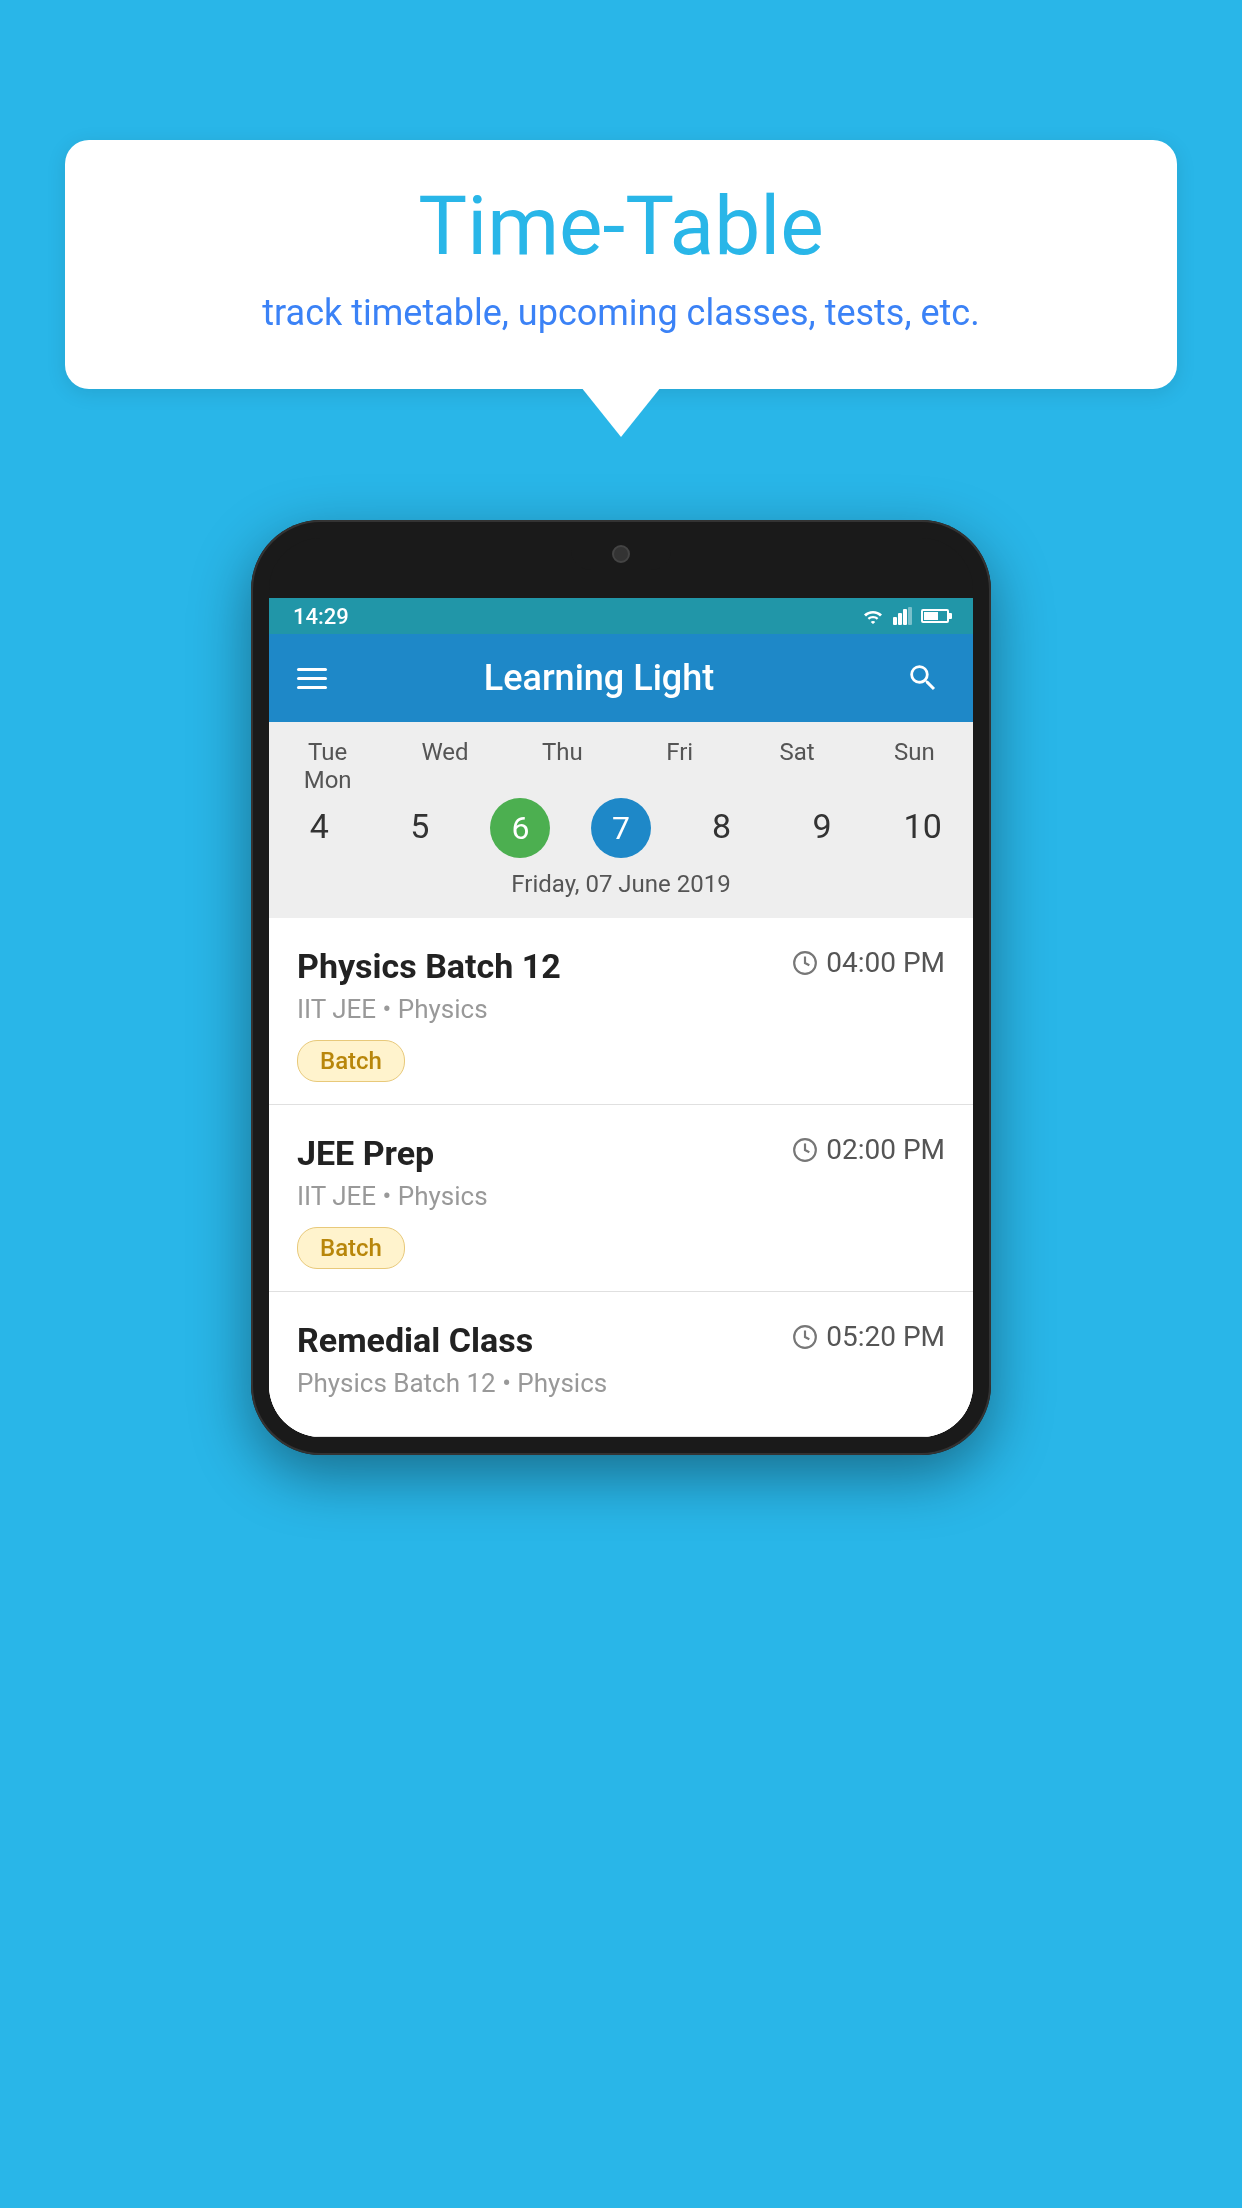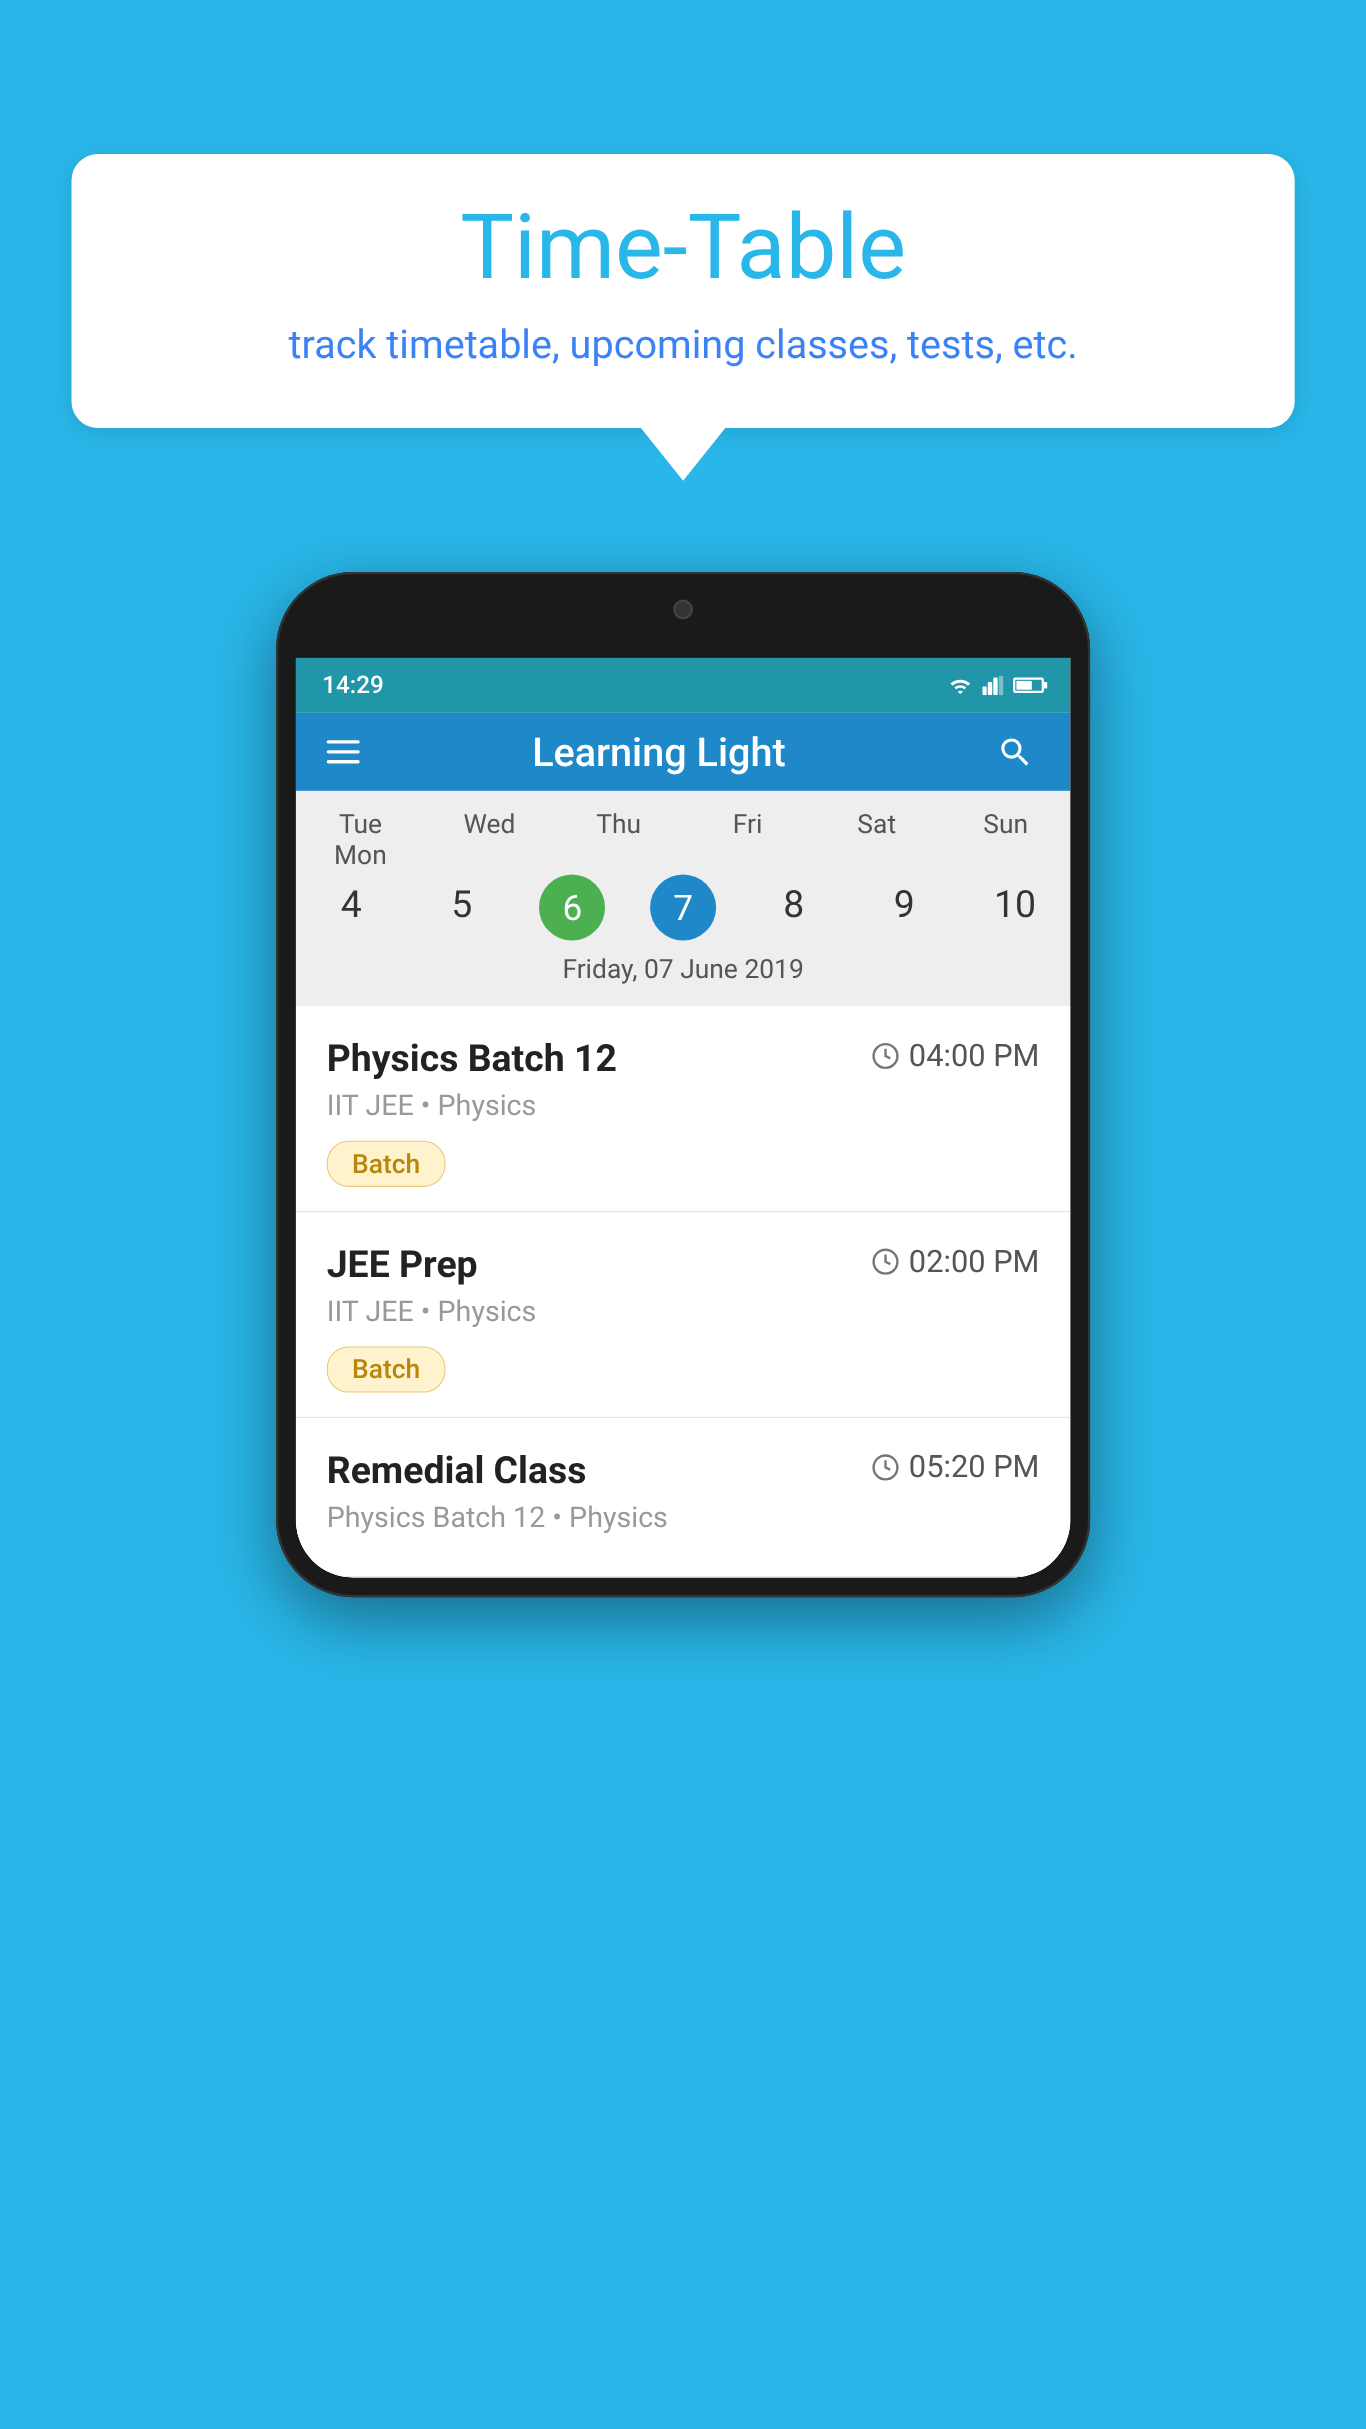--- a/index.html
+++ b/index.html
@@ -103,21 +103,21 @@
     .camera {
       width: 18px;
       height: 18px;
       background: #333;
       border-radius: 50%;
       border: 2px solid #444;
     }
 
     .status-bar {
       background: #2196a8;
-      height: 50px;
+      height: 36px;
       display: flex;
       align-items: center;
       justify-content: space-between;
       padding: 0 24px;
       color: white;
       font-size: 22px;
       font-weight: 500;
     }
 
     .status-right {
@@ -169,21 +169,21 @@
     
     .phone-screen {
       background: #f5f5f5;
       border-radius: 0 0 52px 52px;
       overflow: hidden;
     }
 
     
     .app-bar {
       background: #1e88c8;
-      height: 71px;
+      height: 88px;
       display: flex;
       align-items: center;
       padding: 0 28px;
       color: white;
     }
 
     .hamburger-icon {
       display: flex;
       flex-direction: column;
       gap: 6px;

